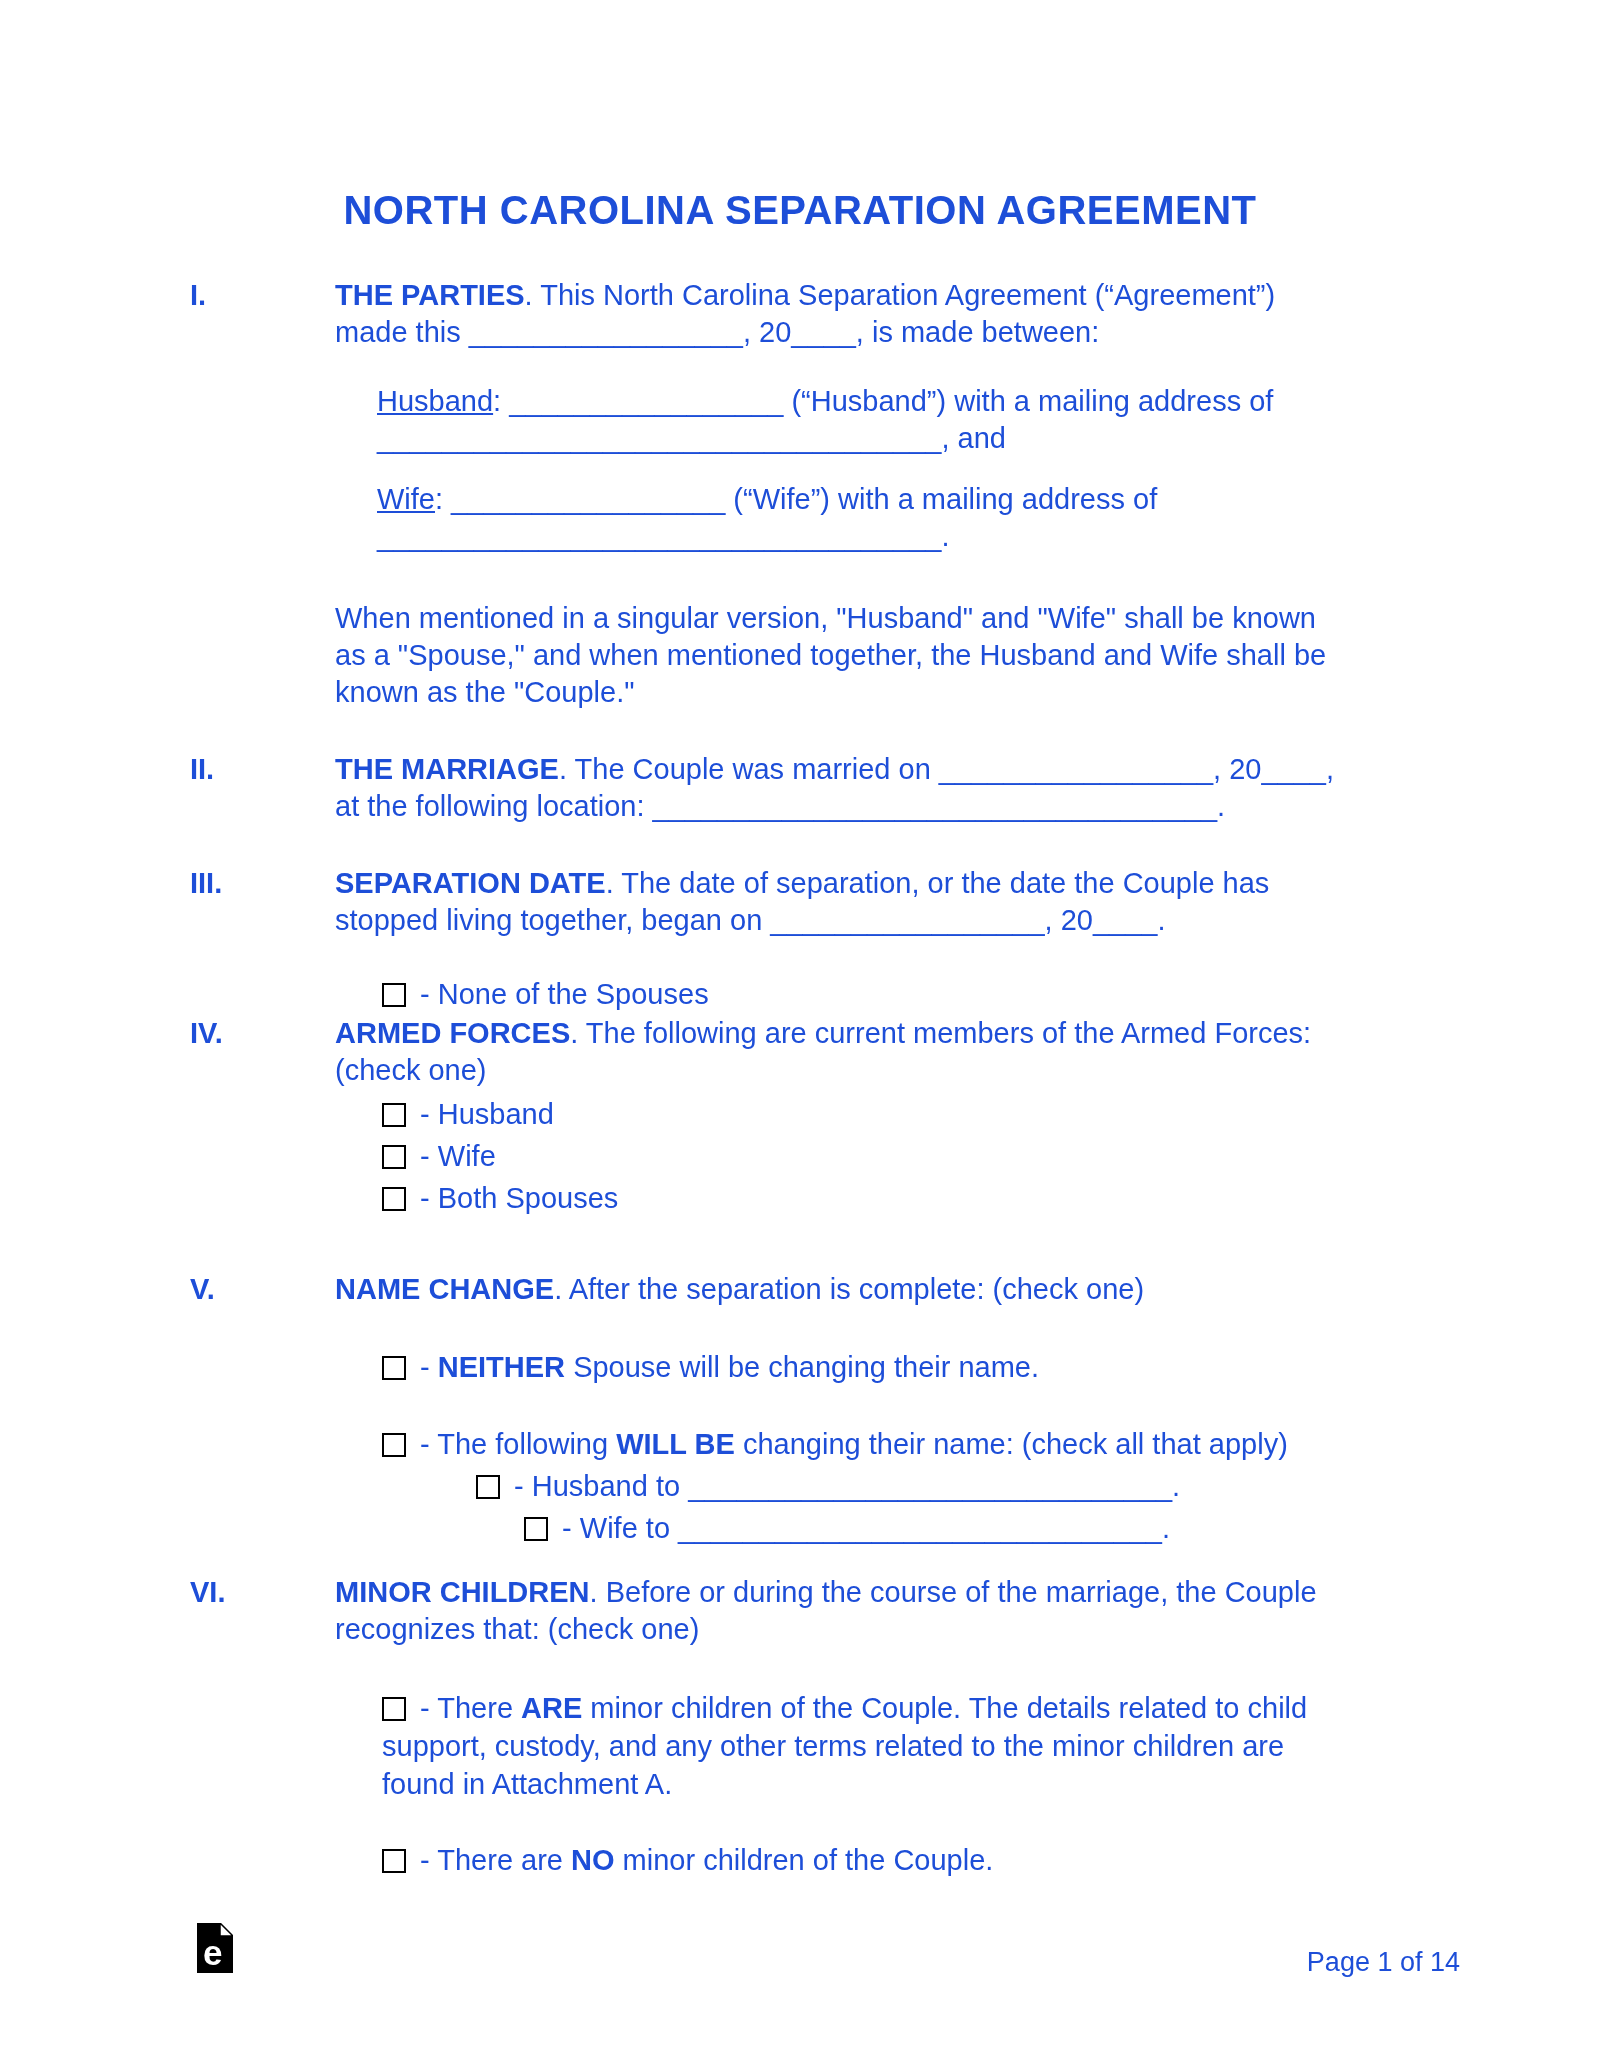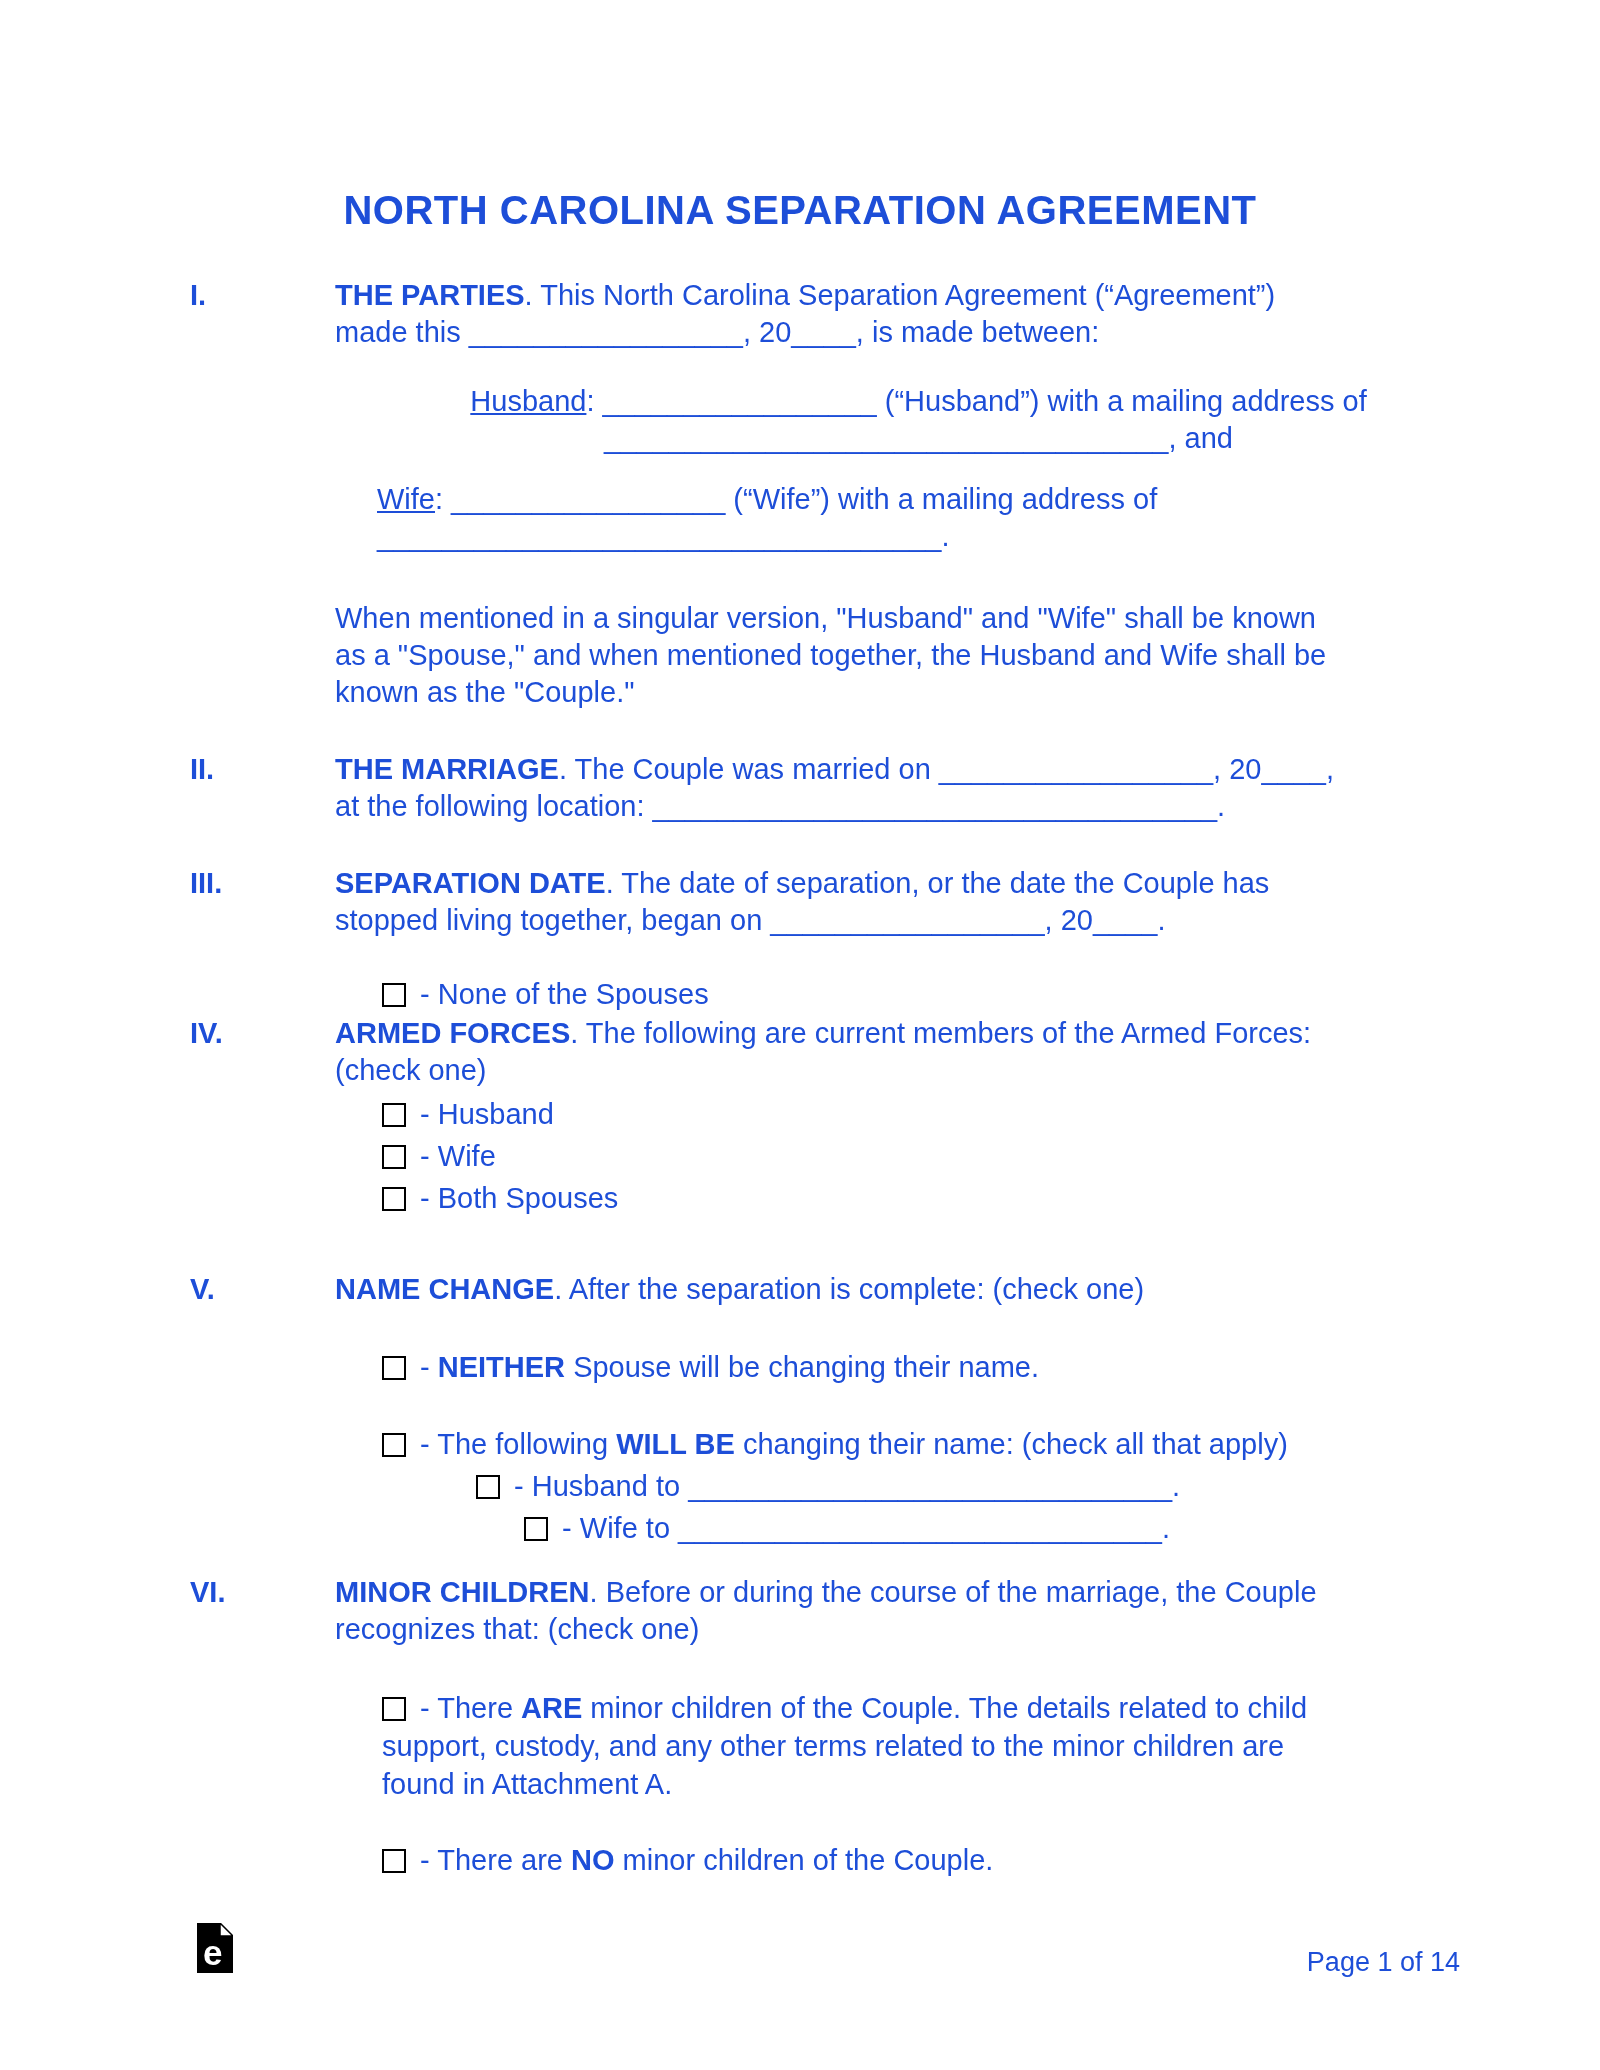--- a/index.html
+++ b/index.html
@@ -56,21 +56,21 @@
     display: inline-block;
     width: 20px;
     height: 20px;
     border: 2px solid #000;
     background: #fff;
     vertical-align: -3px;
     margin-right: 6px;
   }
   
   .sec-parties          { margin-bottom: 32px; }
-  .party-husband        { margin-bottom: 24px; text-align: center; }
+  .party-husband        { margin-bottom: 24px; }
   .party-wife           { margin-bottom: 45px; }
   .couple-definition    { margin-bottom: 31px; }
   .sec-marriage         { margin-bottom: 37px; margin-top: 40px; }
   .sec-separation-date  { margin-bottom: 34px; margin-top: 40px; }
   .sec-armed-forces     { margin-bottom: 4px; }
   .af-both              { margin-bottom: 52px; }
   .sec-name-change      { margin-bottom: 38px; }
   .nc-neither           { margin-bottom: 35px; }
   .nc-wife-to           { margin-bottom: 25px; padding-left: 48px; }
   .sec-minor-children   { margin-bottom: 41px; }

